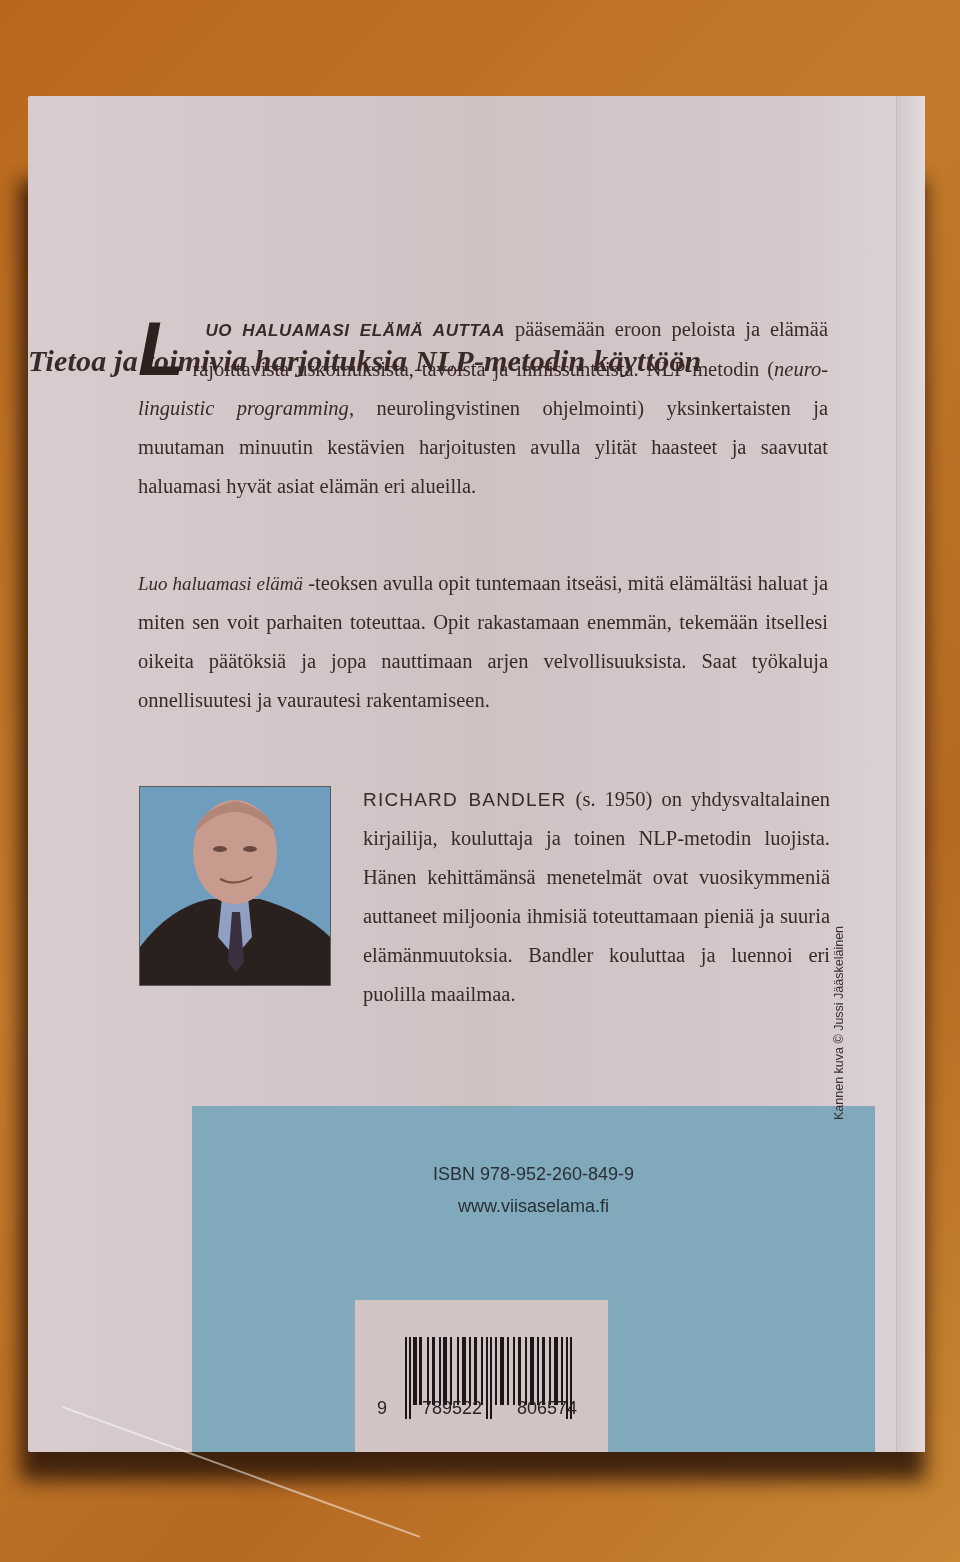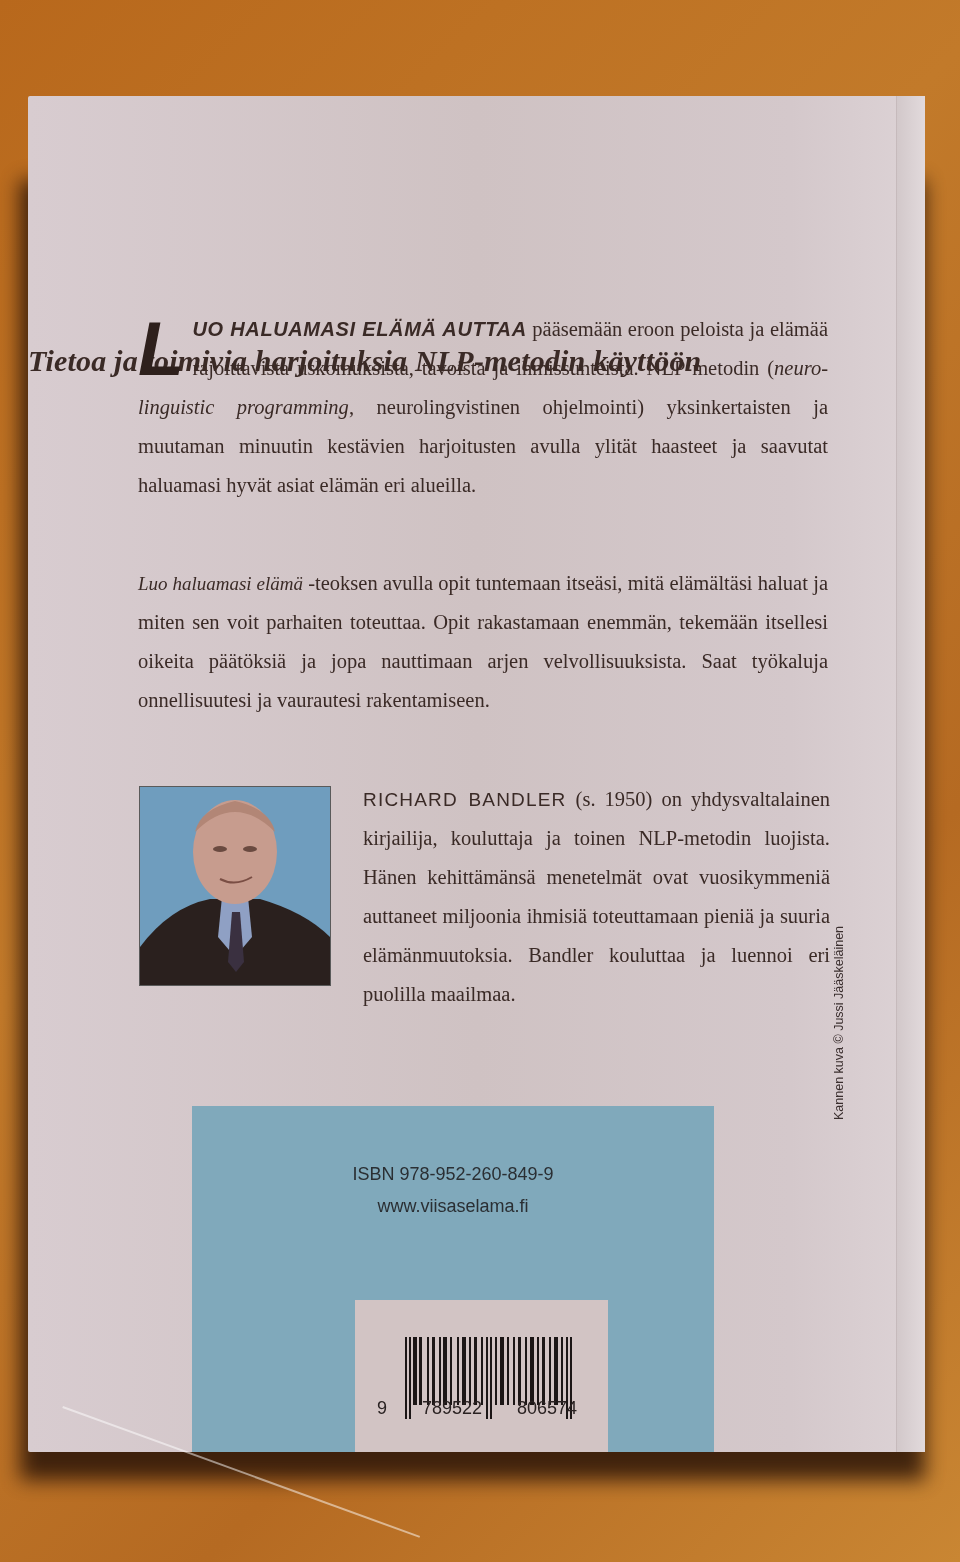--- a/index.html
+++ b/index.html
@@ -31,34 +31,34 @@
     position:absolute; left:110px; width:690px;
     font-size:20.5px; line-height:39px; color:#3a2a26; text-align:justify;
   }
   .p1 { top:214px; }
   .dropcap {
     float:left; font-family:"Liberation Sans", sans-serif; font-weight:bold; font-style:italic;
     font-size:76px; line-height:66px; margin:6px 8px 0 0; color:#2e201c;
   }
   .lead {
     font-family:"Liberation Sans", sans-serif; font-weight:bold; font-style:italic;
-    font-size:20px; letter-spacing:0.6px;
+    font-size:17px; letter-spacing:0.6px;margin-left:13px;
   }
   .p2 { top:468px; }
   .bio {
     position:absolute; left:335px; top:684px; width:467px;
     font-size:20.5px; line-height:39px; color:#3a2a26; text-align:justify;
   }
   .bio .name { font-family:"Liberation Sans", sans-serif; font-weight:normal; letter-spacing:1.2px; font-size:19px; }
   .photo {
     position:absolute; left:111px; top:690px; width:190px; height:198px;
     background:#6e9cbd; border:1px solid #5a5a5a; overflow:hidden;
   }
   .infobox {
-    position:absolute; left:164px; top:1010px; width:522px; height:346px;
+    position:absolute; left:164px; top:1010px; width:683px; height:346px;
     background:#80a9bb;
   }
   .info-text {
     position:absolute; left:0; right:0; top:52px; text-align:center;
     font-family:"Liberation Sans", sans-serif; font-size:18px; line-height:32px; color:#2a2f33;
   }
   .barcode-panel {
     position:absolute; left:163px; top:194px; width:253px; height:152px;
     background:#d2c4c4;
   }

